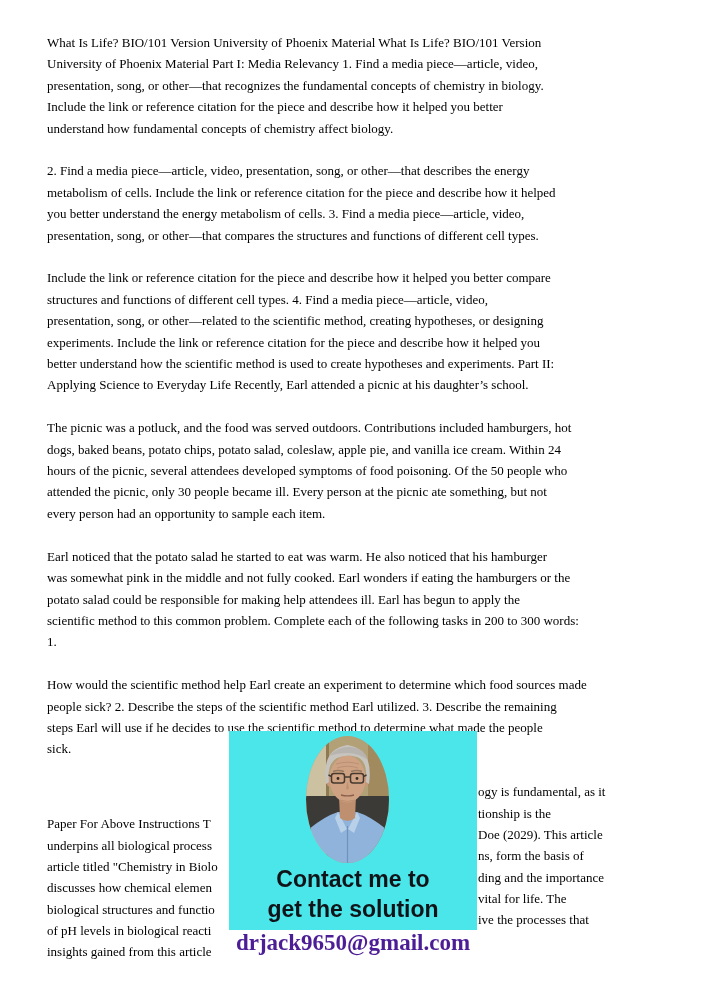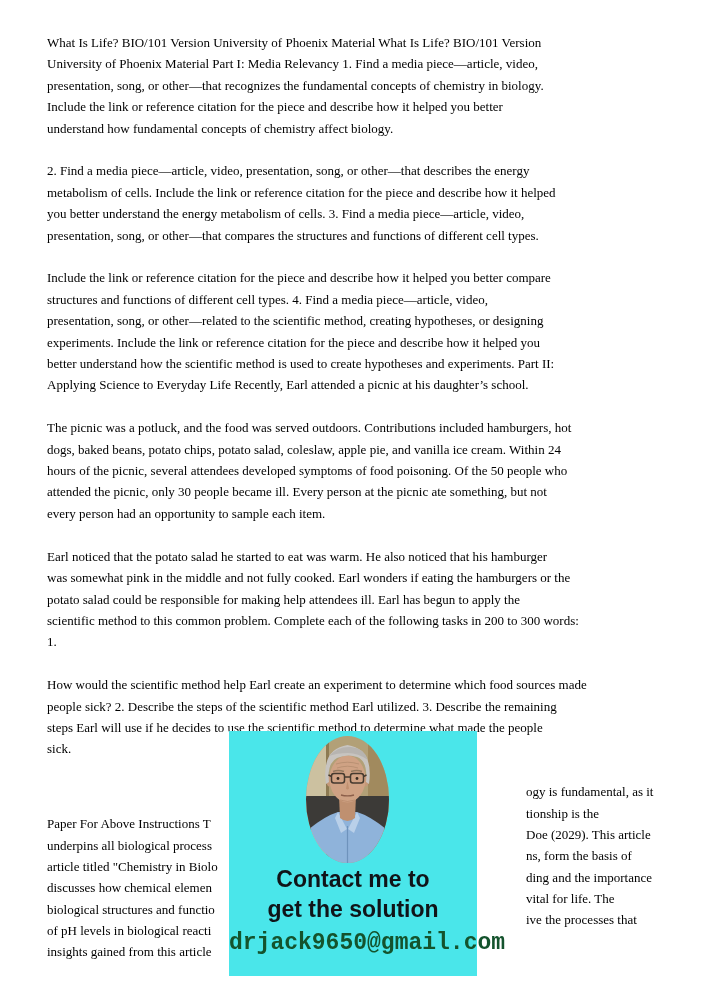--- a/index.html
+++ b/index.html
@@ -15,26 +15,26 @@
     position: absolute;
     left: 47px; top: 32px;
     font-size: 13px;
     line-height: 21.4px;
     z-index: 1;
   }
   .para { margin: 0 0 21.4px 0; }
   .line { white-space: pre; }
   .split-line { position: relative; height: 21.4px; }
   .frag-left  { position: absolute; left: 0;    top: 0; white-space: pre; margin-top: 32px; }
-  .frag-right { position: absolute; left: 431px; top: 0; white-space: pre; padding-left: 48px; }
+  .frag-right { position: absolute; left: 431px; top: 0; white-space: pre; }
 
   .overlay {
     position: absolute;
     left: 229px; top: 731px;
-    width: 248px; height: 245px;
+    width: 248px; height: 199px;
     background: #4AE6EA;
     z-index: 10;
     text-align: center;
   }
   .photo {
     position: absolute;
     left: 77px; top: 5px;
     width: 83px; height: 127px;
   }
   .photo svg { display: block; width: 83px; height: 127px; }
@@ -43,24 +43,24 @@
     top: 133px; left: 0; right: 0;
     font-family: "Liberation Sans", sans-serif;
     font-weight: 700;
     font-size: 23px;
     line-height: 30px;
     color: #101418;
   }
   .email {
     position: absolute;
     top: 199px; left: 0; right: 0;
-    font-family: Liberation Mono, monospace;
+    font-family: Liberation Serif, serif;
     font-weight: 700;
     font-size: 23px;
-    color: #14532d;
+    color: #4c1d95;
   }
 </style>
 </head>
 <body>
 
 <div class="doc">
 
   <div class="para">
     <div class="line">What Is Life? BIO/101 Version University of Phoenix Material What Is Life? BIO/101 Version</div>
     <div class="line">University of Phoenix Material Part I: Media Relevancy 1. Find a media piece—article, video,</div>

